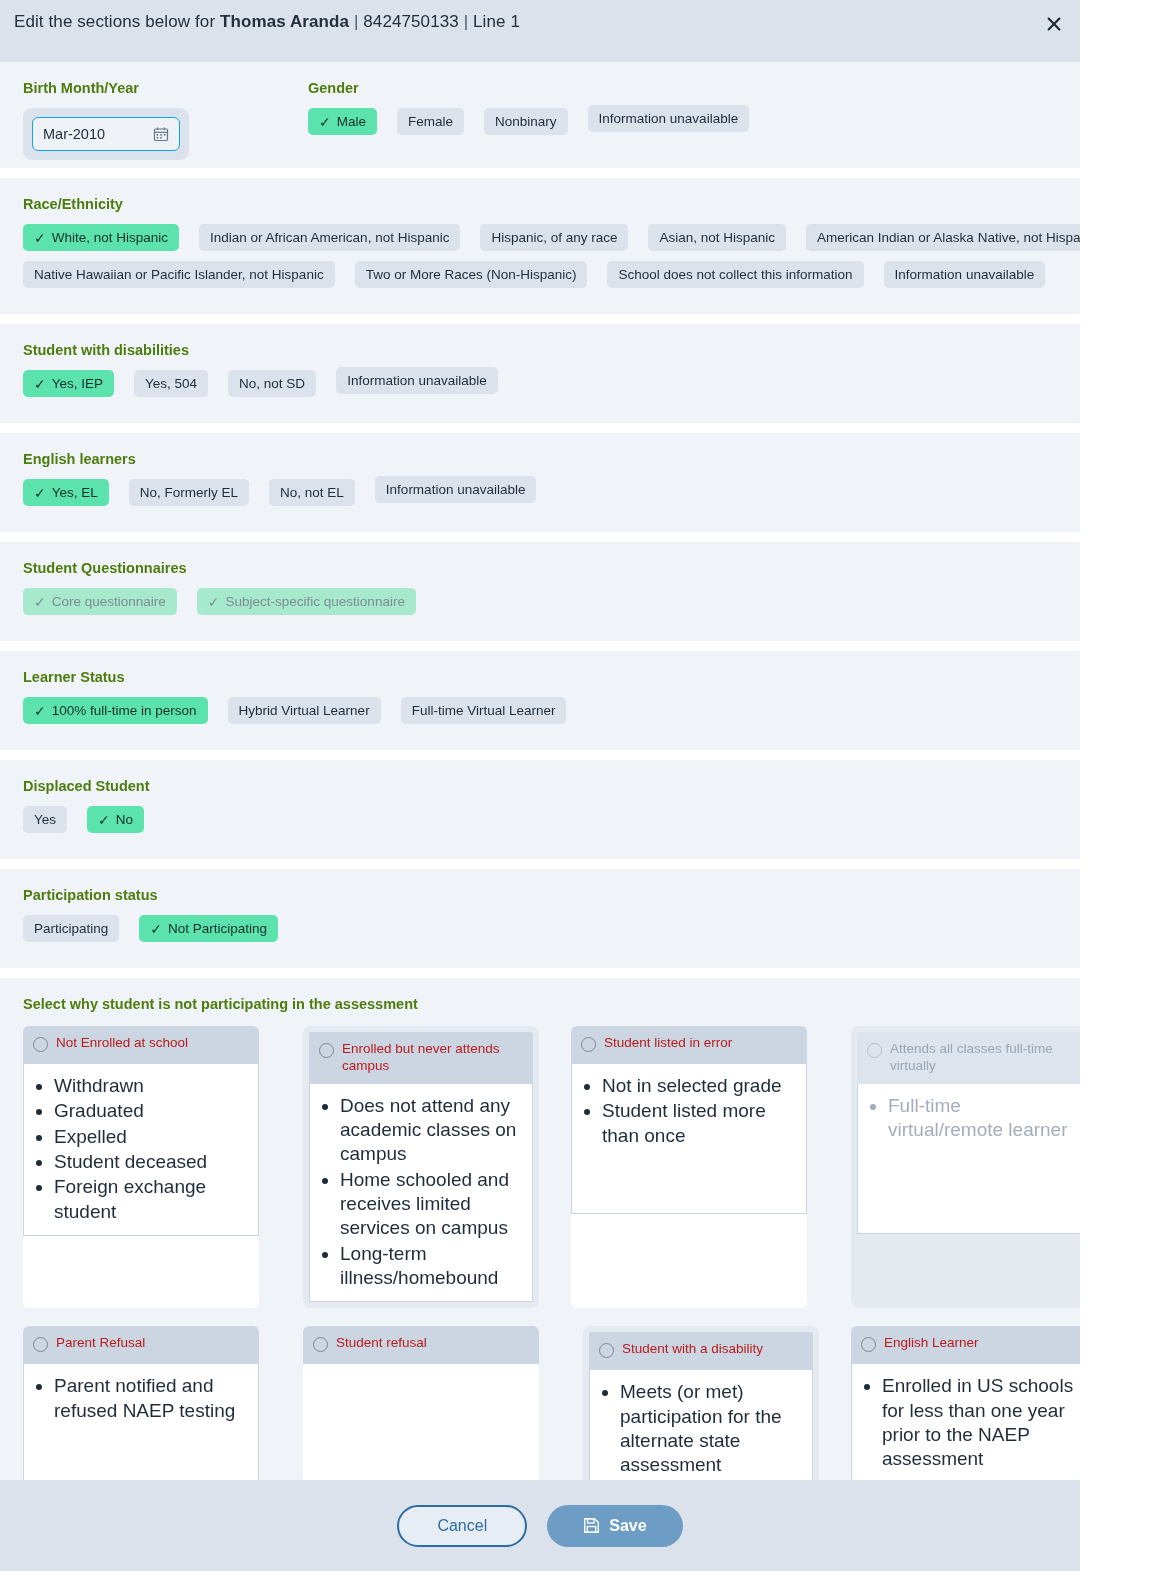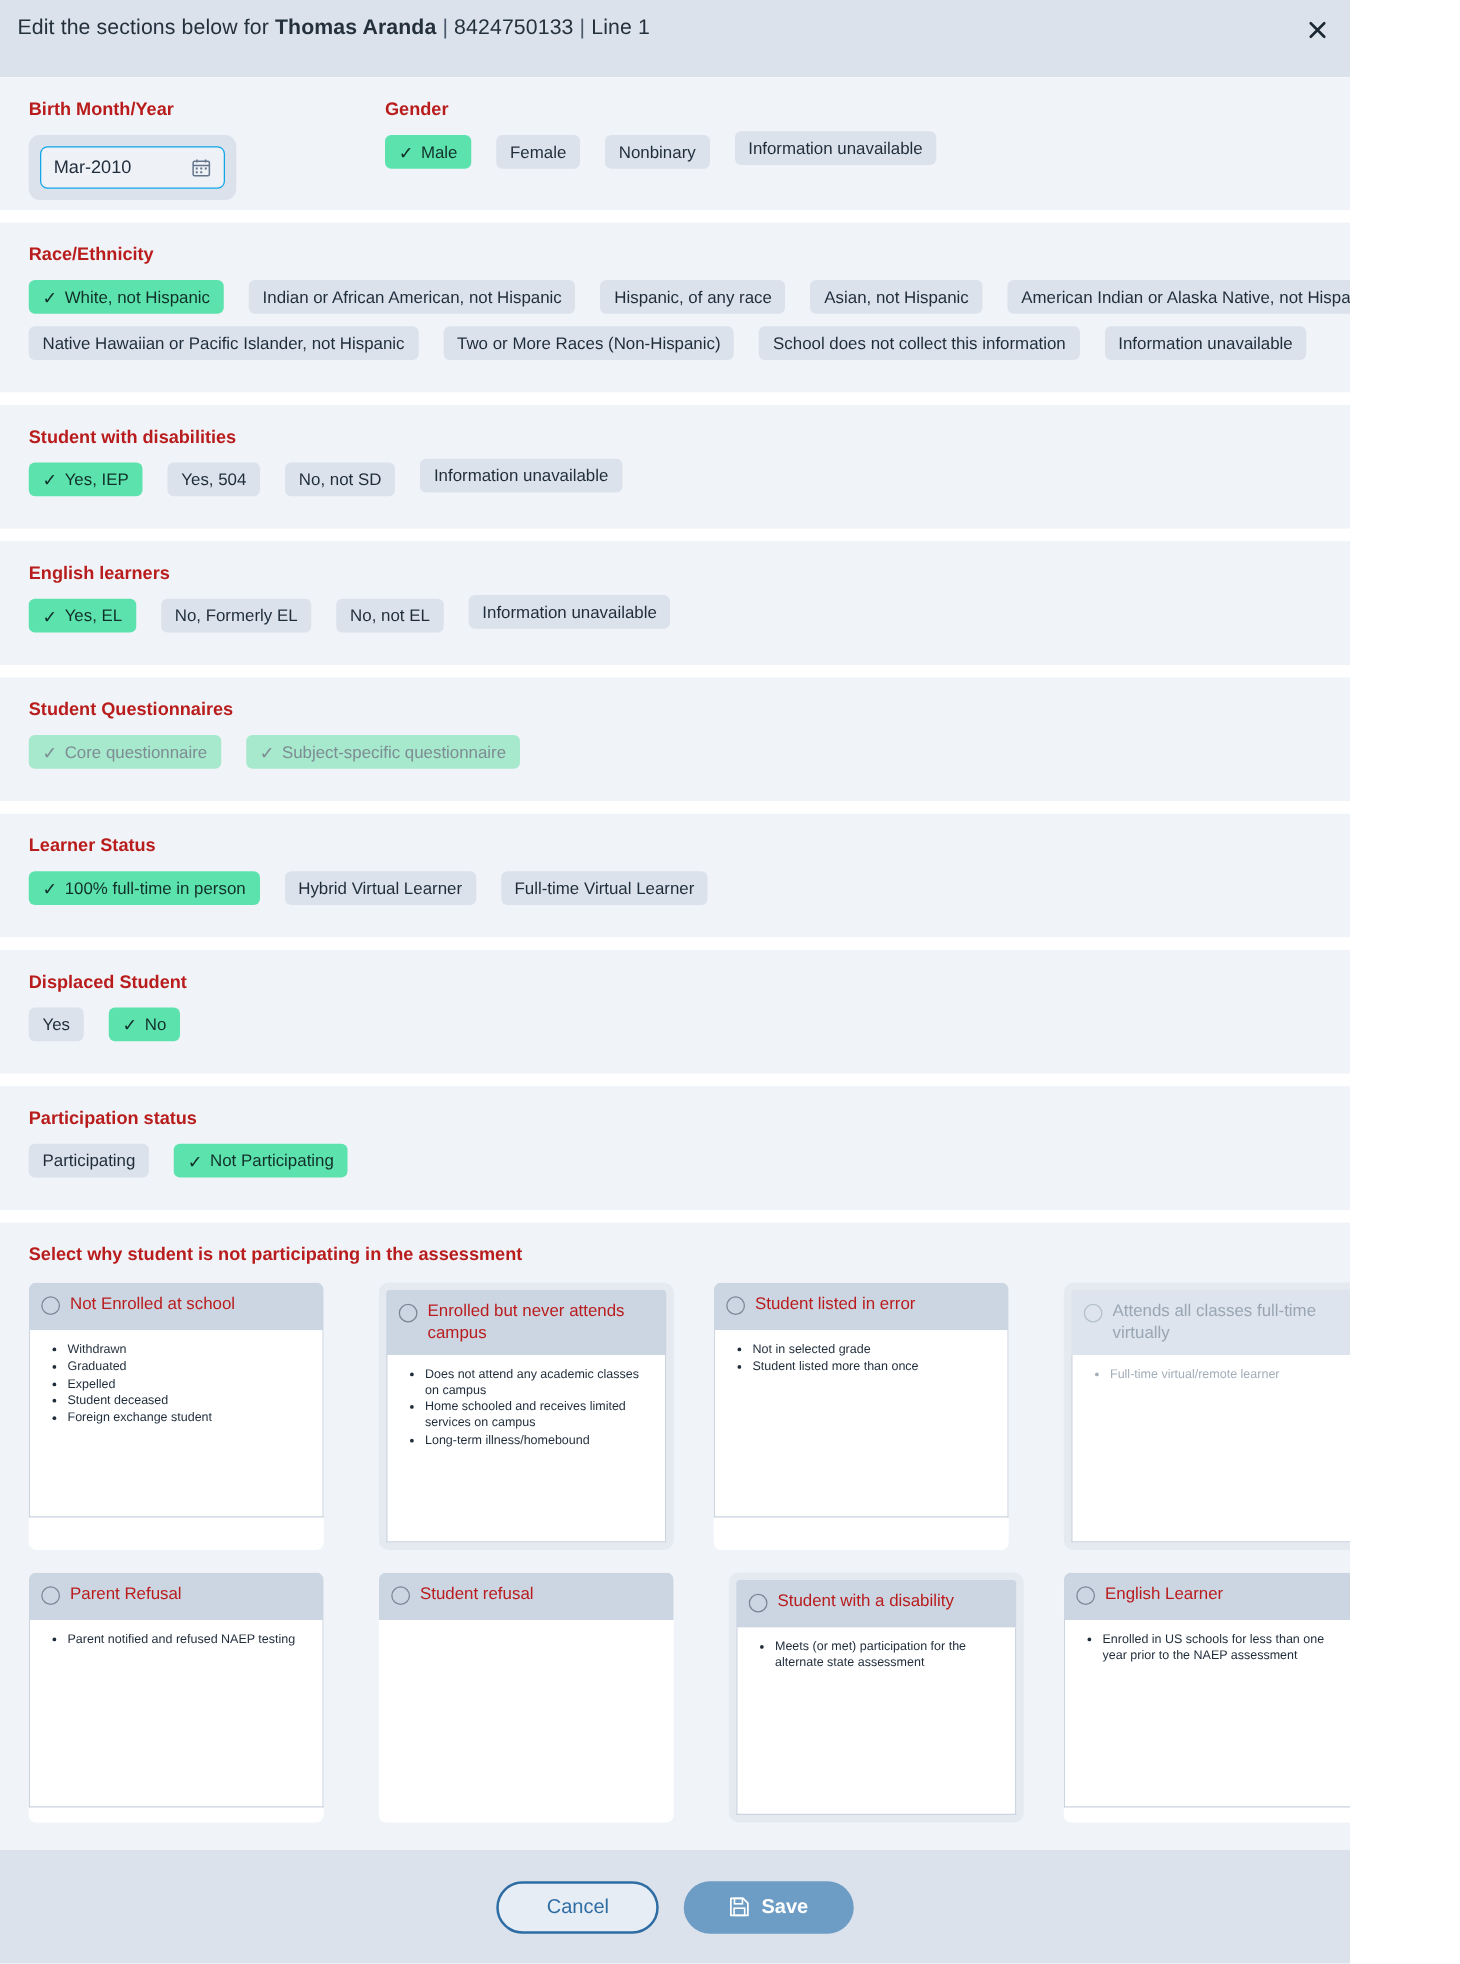--- a/index.html
+++ b/index.html
@@ -27,21 +27,21 @@
   }
 
   
   .body{flex:1 1 auto;background:#ffffff;overflow:hidden;}
 
   .section{
     background:#f0f3f7;margin:0 13px 0 0;width:1155px;box-sizing:border-box;
     padding:18px 0 16px 23px;
   }
   .sec-gap{height:10px;background:#ffffff;}
-  .sec-title{font-size:14.5px;font-weight:bold;color:#b91c1c;margin:0 0 12px 0;}
+  .sec-title{font-size:14.5px;font-weight:bold;color:#4d7c0f;margin:0 0 12px 0;}
 
   .chips{display:flex;flex-wrap:wrap;align-items:center;gap:0;}
   .chip{
     background:#dbe2ec;color:#1f2c3a;border-radius:5px;border:none;
     font-size:13.5px;padding:6px 11px;margin:0 20px 10px 0;
     display:inline-flex;align-items:center;gap:6px;cursor:pointer;
     font-family:"Liberation Sans", sans-serif;white-space:nowrap;
   }
   .chip.sel{background:#5ce3ad;color:#12302a;}
   .chip.dis{background:#a7e9cd;color:#7e8c93;cursor:default;}
@@ -78,21 +78,21 @@
     width:13px;height:13px;border:1px solid #7a8696;border-radius:50%;
     background:transparent;flex:0 0 auto;margin-top:2px;
   }
   .card-head-lbl{font-size:13.5px;color:#b91c1c;line-height:1.25;}
   .card-body{
     background:#ffffff;border:1px solid #cbd4df;border-top:none;
     min-height:150px;padding:8px 10px 10px 10px;box-sizing:border-box;
   }
   .card.pad .card-body{min-height:150px;}
   .card-body ul{margin:2px 0 0 0;padding-left:20px;}
-  .card-body li{font-size:10px;line-height:1.28;color:#1f2c3a;margin-bottom:1px;}
+  .card-body li{font-size:19px;line-height:1.28;color:#1f2c3a;margin-bottom:1px;}
   .card.muted .card-head{background:#dde4ed;}
   .card.muted .card-head-lbl{color:#9aa6b4;}
   .card.muted .radio{border-color:#b4bfcc;}
   .card.muted .card-body li{color:#a3aeba;}
   .card.muted{cursor:default;}
 
   .cards-sec{padding-bottom:10px;}
 
   
   .footer{

